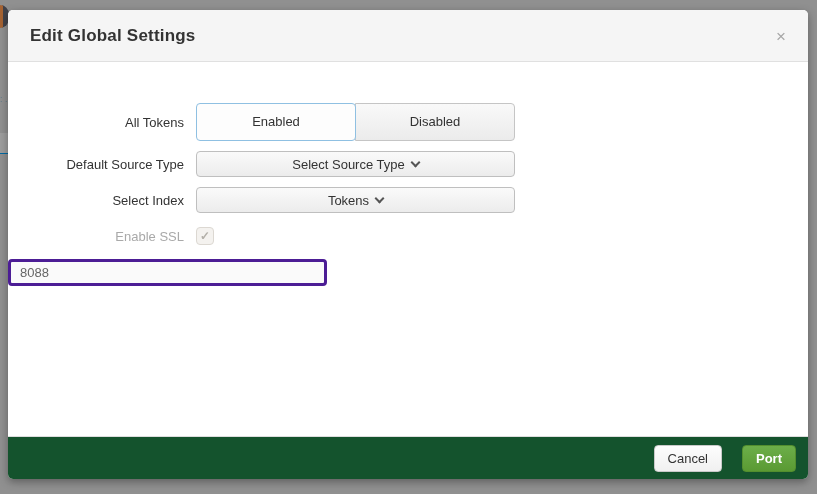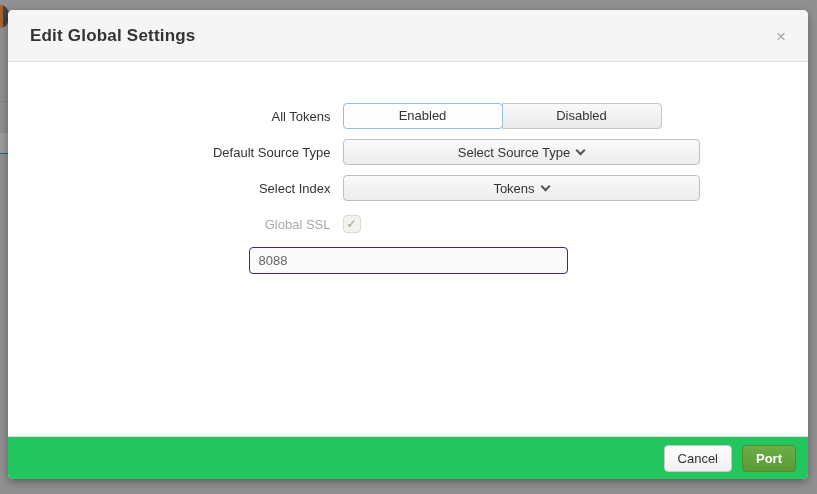--- a/index.html
+++ b/index.html
@@ -46,53 +46,53 @@
   .modal-close {
     position:absolute; right:22px; top:50%; transform:translateY(-50%);
     font-size:17px; color:#a7a7a7; cursor:pointer; line-height:1;
     background:none; border:none; font-family:inherit;
   }
 
   .modal-body { flex:1 1 auto; background:#fff; padding-top:41px; }
 
   .form-row {
     display:flex; align-items:center;
-    min-height:26px; margin-bottom:10px;justify-content:center;
+    min-height:26px; margin-bottom:10px;
   }
   .form-label {
     width:188px; flex:0 0 188px;
     text-align:right; padding-right:12px;
     font-size:13px; color:#333;
   }
   .form-label.disabled { color:#a9a9a9; }
   .form-label sup { font-size:9px; color:#a9a9a9; }
   .form-control-col { width:319px; flex:0 0 319px; }
 
   
   .btn-group { display:flex; width:319px; }
   .btn-toggle {
-    flex:1 1 50%; height:26px;
+    flex:1 1 50%; height:38px;
     font-family:inherit; font-size:13px; color:#333;
     cursor:pointer; line-height:24px; text-align:center;
   }
   .btn-toggle.selected {
     background:#fdfdfd;
     border:1px solid #8fc0e2;
     border-radius:4px; position:relative; z-index:1;
     margin-right:-1px;
   }
   .btn-toggle.unselected {
     background:linear-gradient(#f9f9f9,#ebebeb);
     border:1px solid #c5c5c5;
     border-radius:0 4px 4px 0;
   }
 
   
   .btn-dropdown {
-    width:357px; height:26px;
+    width:319px; height:26px;
     background:linear-gradient(#fafafa,#ececec);
     border:1px solid #bfbfbf; border-radius:4px;
     font-family:inherit; font-size:13px; color:#333;
     display:flex; align-items:center; justify-content:center;
     gap:7px; cursor:pointer;
   }
   .caret {
     width:7px; height:7px; margin-top:-4px;
     border-right:2px solid #555; border-bottom:2px solid #555;
     transform:rotate(45deg); display:inline-block;
@@ -103,33 +103,33 @@
     width:18px; height:18px;
     background:#f4f2ef; border:1px solid #dcd8d2; border-radius:4px;
     display:flex; align-items:center; justify-content:center;
     font-size:12px; font-weight:bold; color:#b3afa8;
     cursor:default;
   }
 
   
   .text-input {
     width:319px; height:27px;
-    border:1px solid #4c1d95; border-radius:4px;
+    border:3px solid #4c1d95; border-radius:4px;
     background:#fafafa; color:#666;
     font-family:inherit; font-size:13px;
     padding:0 9px; outline:none;
   }
 
   
   .modal-footer {
     height:43px; flex:0 0 43px;
-    background:#22c55e; border-top:1px solid #dddddd;
+    background:#14532d; border-top:1px solid #dddddd;
     border-radius:0 0 5px 5px;
     display:flex; align-items:center; justify-content:flex-end;
-    padding:0 12px; gap:10px;
+    padding:0 12px; gap:20px;
   }
   .btn {
     height:27px; padding:0 13px;
     border-radius:4px; font-family:inherit; font-size:13px;
     cursor:pointer; line-height:25px;
   }
   .btn-cancel {
     background:linear-gradient(#fdfdfd,#f0f0f0);
     border:1px solid #c9c9c9; color:#333;
   }
@@ -180,21 +180,21 @@
       <div class="form-label">Select Index</div>
       <div class="form-control-col">
         <button class="btn-dropdown">
           <span>Tokens</span>
           <span class="caret"></span>
         </button>
       </div>
     </div>
 
     <div class="form-row">
-      <div class="form-label disabled">Global SSL</div>
+      <div class="form-label disabled">Enable SSL</div>
       <div class="form-control-col">
         <div class="checkbox">
           <span>✓</span>
         </div>
       </div>
     </div>
 
     <div class="form-row">
       <div class="form-control-col">
         <input class="text-input" type="text" readonly="" value="8088" style="">

